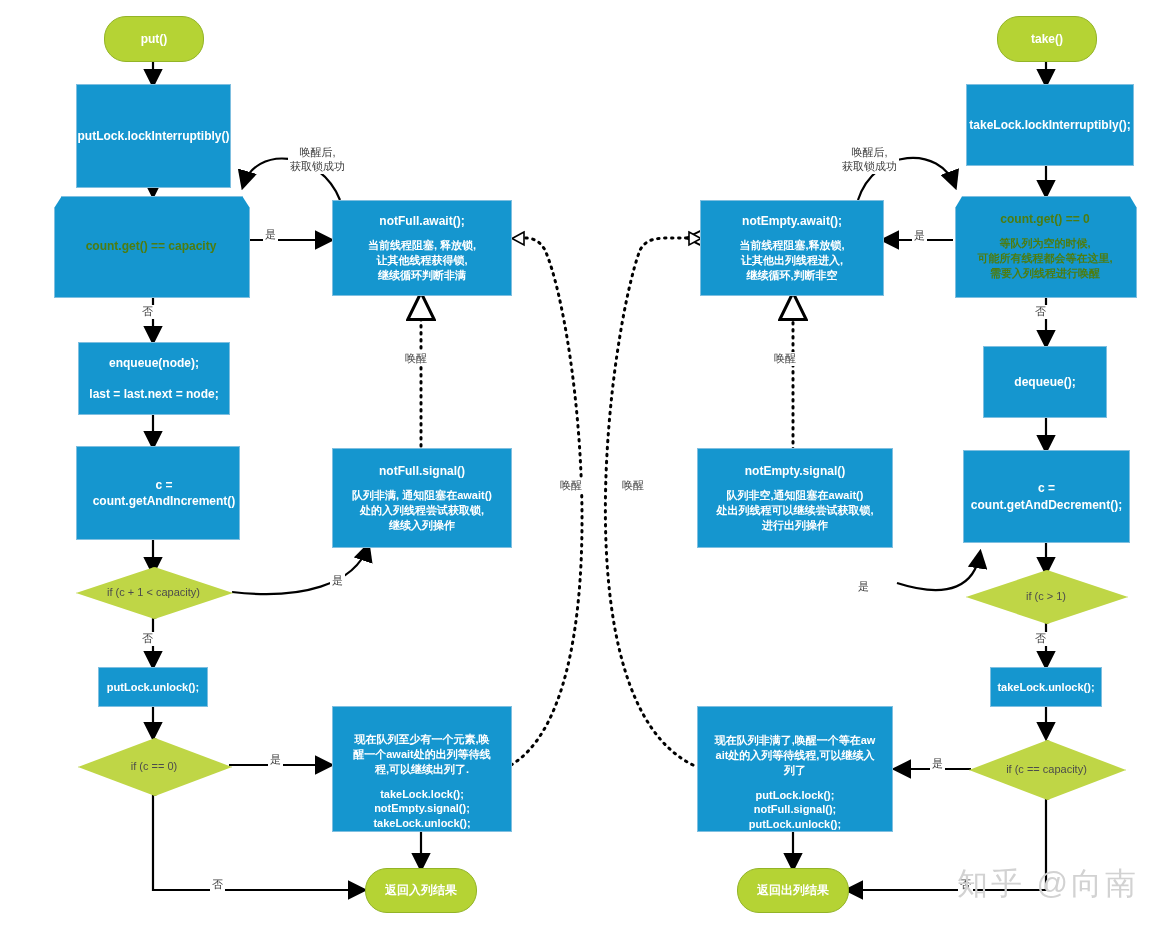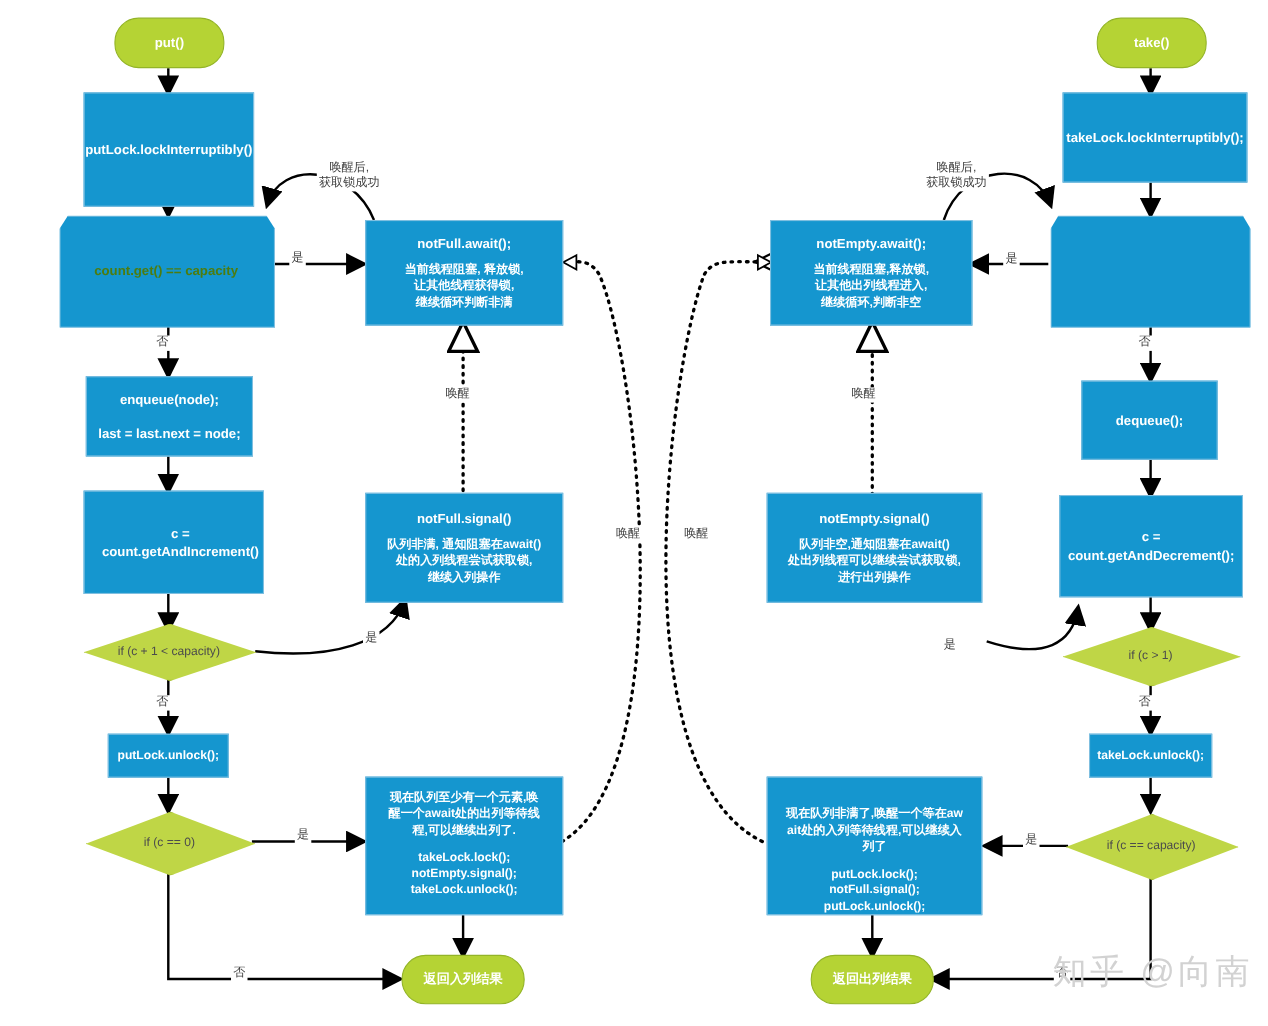--- a/index.html
+++ b/index.html
@@ -153,39 +153,43 @@
 
   <div class="node proc" style="left:98px;top:667px;width:110px;height:40px;">
     <span class="small">putLock.unlock();</span>
   </div>
 
   <div class="node dec" style="left:78px;top:738px;width:152px;height:56px;">
     <div class="shape"></div>
     <span class="txt small">if (c == 0)</span>
   </div>
 
-  <div class="node proc" style="left:332px;top:706px;width:180px;height:126px;justify-content:flex-start;padding-top:11px;">
+  <div class="node proc" style="left:332px;top:706px;width:180px;height:126px;justify-content:flex-start;padding-top:25px;">
     <span class="sub multiline" style="margin-top:0;">现在队列至少有一个元素,唤<br>醒一个await处的出列等待线<br>程,可以继续出列了.</span>
     <span class="code multiline">takeLock.lock();<br>notEmpty.signal();<br>takeLock.unlock();</span>
   </div>
 
   <div class="node term" style="left:365px;top:868px;width:112px;height:45px;">
     <span class="one">返回入列结果</span>
   </div>
 
   <div class="node term" style="left:997px;top:16px;width:100px;height:46px;">
     <span class="one">take()</span>
   </div>
 
   <div class="node proc" style="left:966px;top:84px;width:168px;height:82px;">
     <span class="one">takeLock.lockInterruptibly();</span>
   </div>
 
   <div class="node hex" style="left:955px;top:196px;width:180px;height:100px;">
     <div class="shape"></div>
+    <div class="txt">
+      <div class="title">count.get() == 0</div>
+      <div class="sub multiline">等队列为空的时候,<br>可能所有线程都会等在这里,<br>需要入列线程进行唤醒</div>
+    </div>
   </div>
 
   <div class="node proc" style="left:700px;top:200px;width:184px;height:96px;">
     <span class="title">notEmpty.await();</span>
     <span class="sub multiline">当前线程阻塞,释放锁,<br>让其他出列线程进入,<br>继续循环,判断非空</span>
   </div>
 
   <div class="node proc" style="left:983px;top:346px;width:124px;height:72px;">
     <span class="one">dequeue();</span>
   </div>

